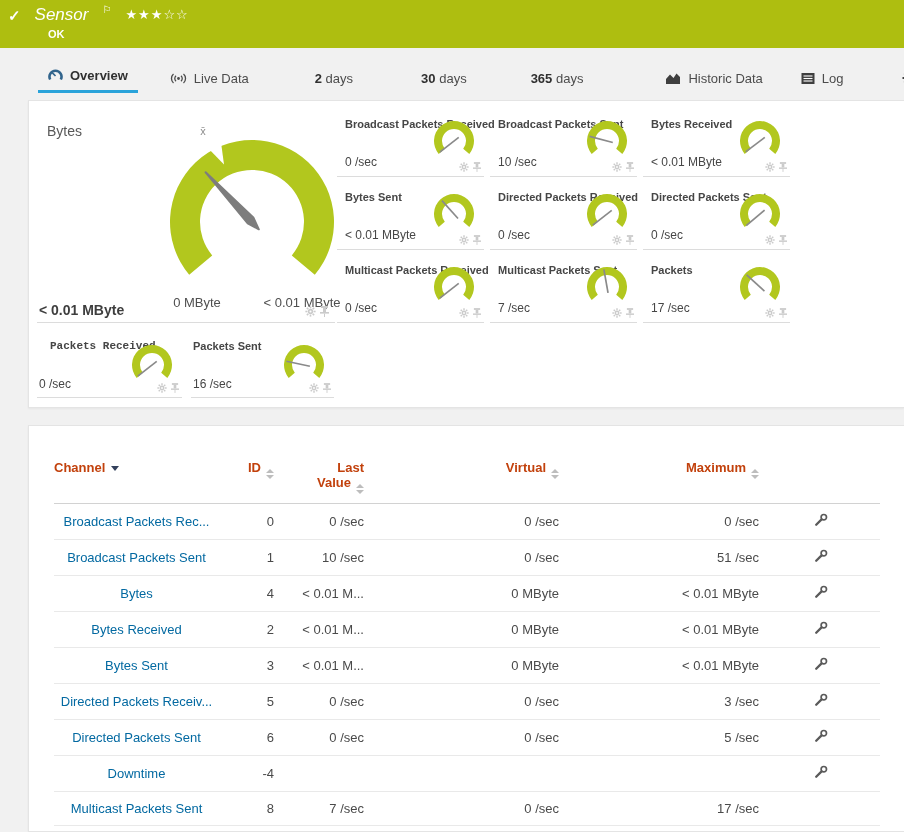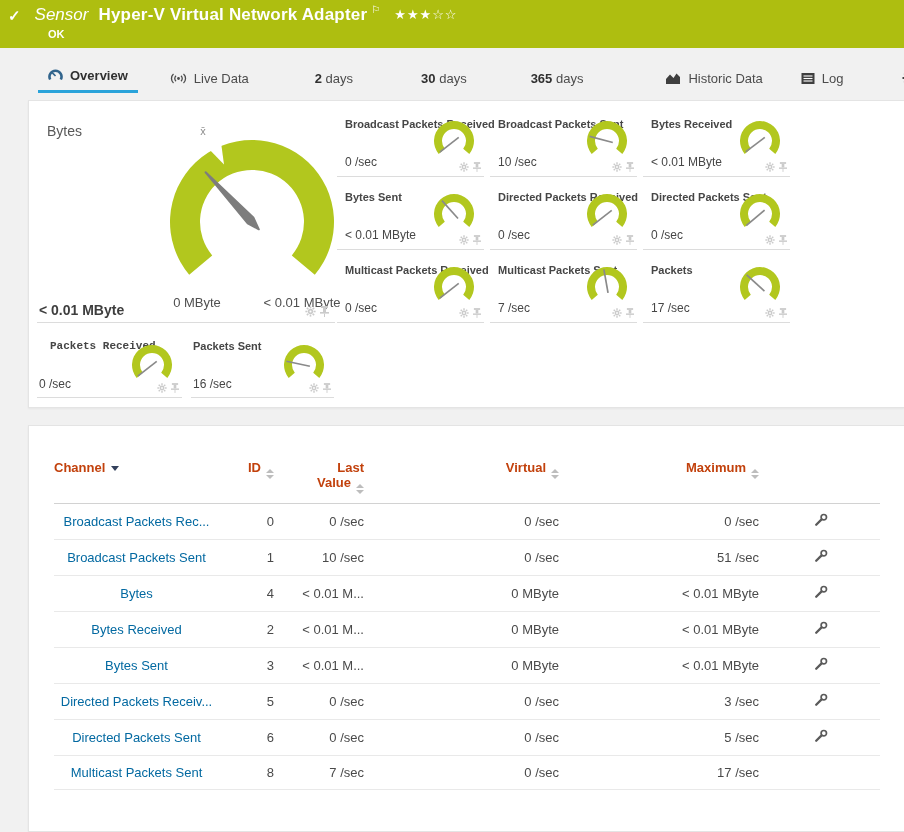--- a/index.html
+++ b/index.html
@@ -68,21 +68,20 @@
   .lastvalue-hd { display:inline-block; text-align:right; }
   .wrench { cursor:pointer; }
 </style>
 </head>
 <body>
 
 <div class="hdr">
   <div class="hdr-line1">
     <span class="hdr-check">✓</span>
     <span class="hdr-kind">Sensor</span>
-    <span class="hdr-title">Hyper-V Virtual Network Adapter</span>
     <span class="hdr-flag">⚐</span>
     <span class="hdr-stars">★★★☆☆</span>
   </div>
   <div class="hdr-status">OK</div>
 </div>
 
 <div class="tabs">
   <div class="tab active" style="margin-right:22px;">
     <svg width="15" height="15" viewBox="0 0 15 15">
       <path d="M2.2,11.5 A6,6 0 1 1 12.8,11.5" fill="none" stroke="#31648c" stroke-width="2.6"></path>
@@ -626,20 +625,31 @@
         <td>6</td>
         <td>0 /sec</td>
         <td>0 /sec</td>
         <td>5 /sec</td>
         <td class="set"><svg class="wrench" width="14" height="14" viewBox="0 0 14 14">
               <circle cx="9.8" cy="4.2" r="2.7" fill="none" stroke="#5a5a5a" stroke-width="1.7"></circle>
               <line x1="2.2" y1="11.8" x2="7.6" y2="6.4" stroke="#5a5a5a" stroke-width="2.3" stroke-linecap="round"></line>
             </svg></td>
       </tr>
       <tr>
+        <td class="left">Downtime</td>
+        <td>-4</td>
+        <td></td>
+        <td></td>
+        <td></td>
+        <td class="set"><svg class="wrench" width="14" height="14" viewBox="0 0 14 14">
+              <circle cx="9.8" cy="4.2" r="2.7" fill="none" stroke="#5a5a5a" stroke-width="1.7"></circle>
+              <line x1="2.2" y1="11.8" x2="7.6" y2="6.4" stroke="#5a5a5a" stroke-width="2.3" stroke-linecap="round"></line>
+            </svg></td>
+      </tr>
+      <tr>
         <td class="left">Multicast Packets Sent</td>
         <td>8</td>
         <td>7 /sec</td>
         <td>0 /sec</td>
         <td>17 /sec</td>
         <td class="set"></td>
       </tr>
     </tbody>
   </table>
 </div>

